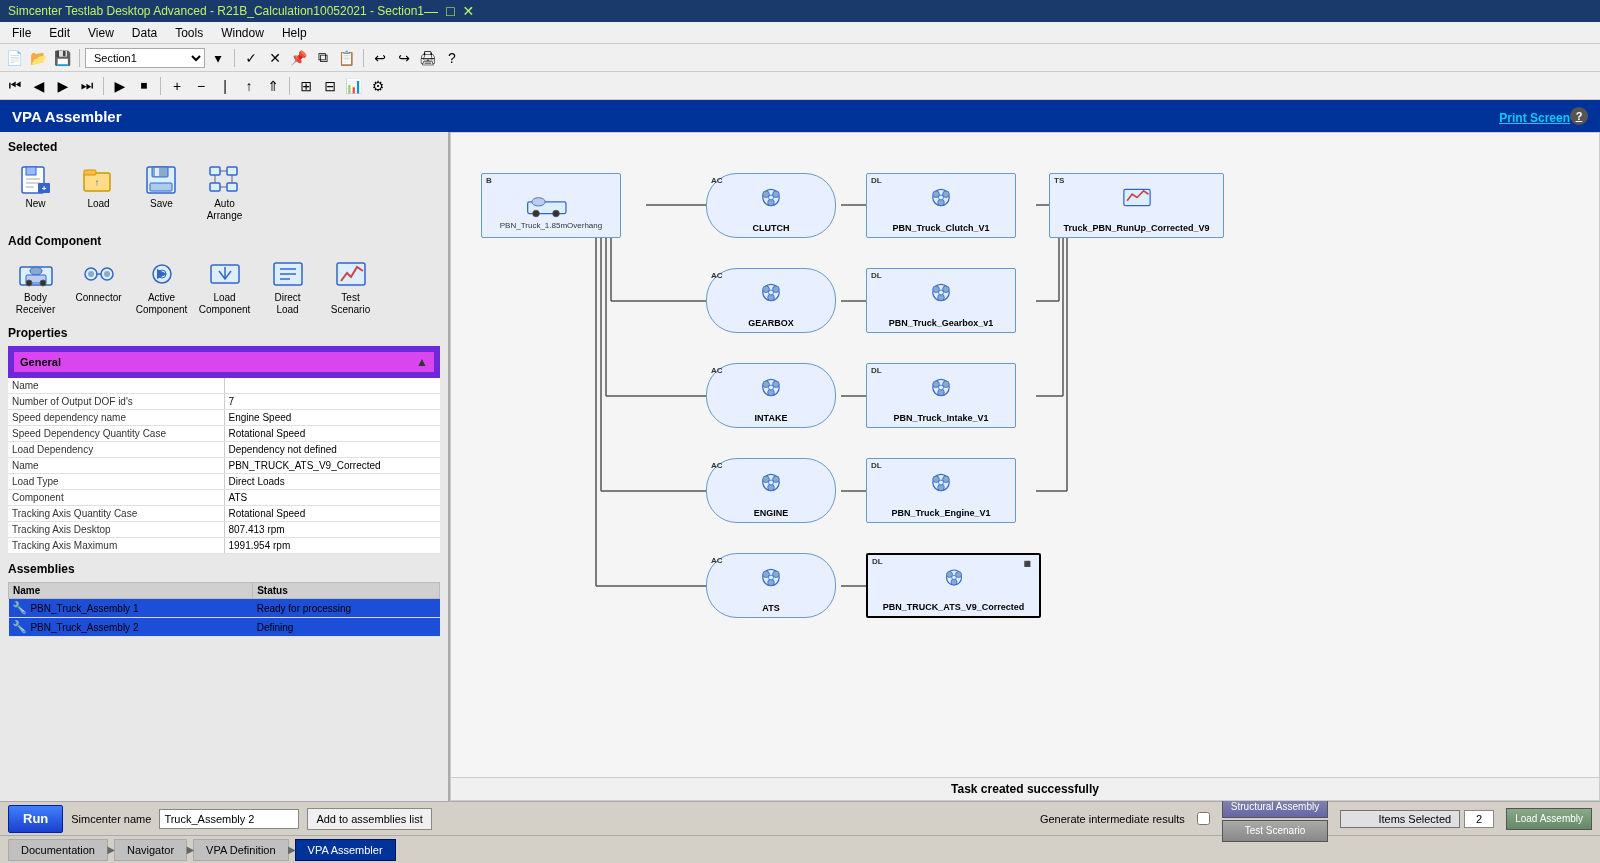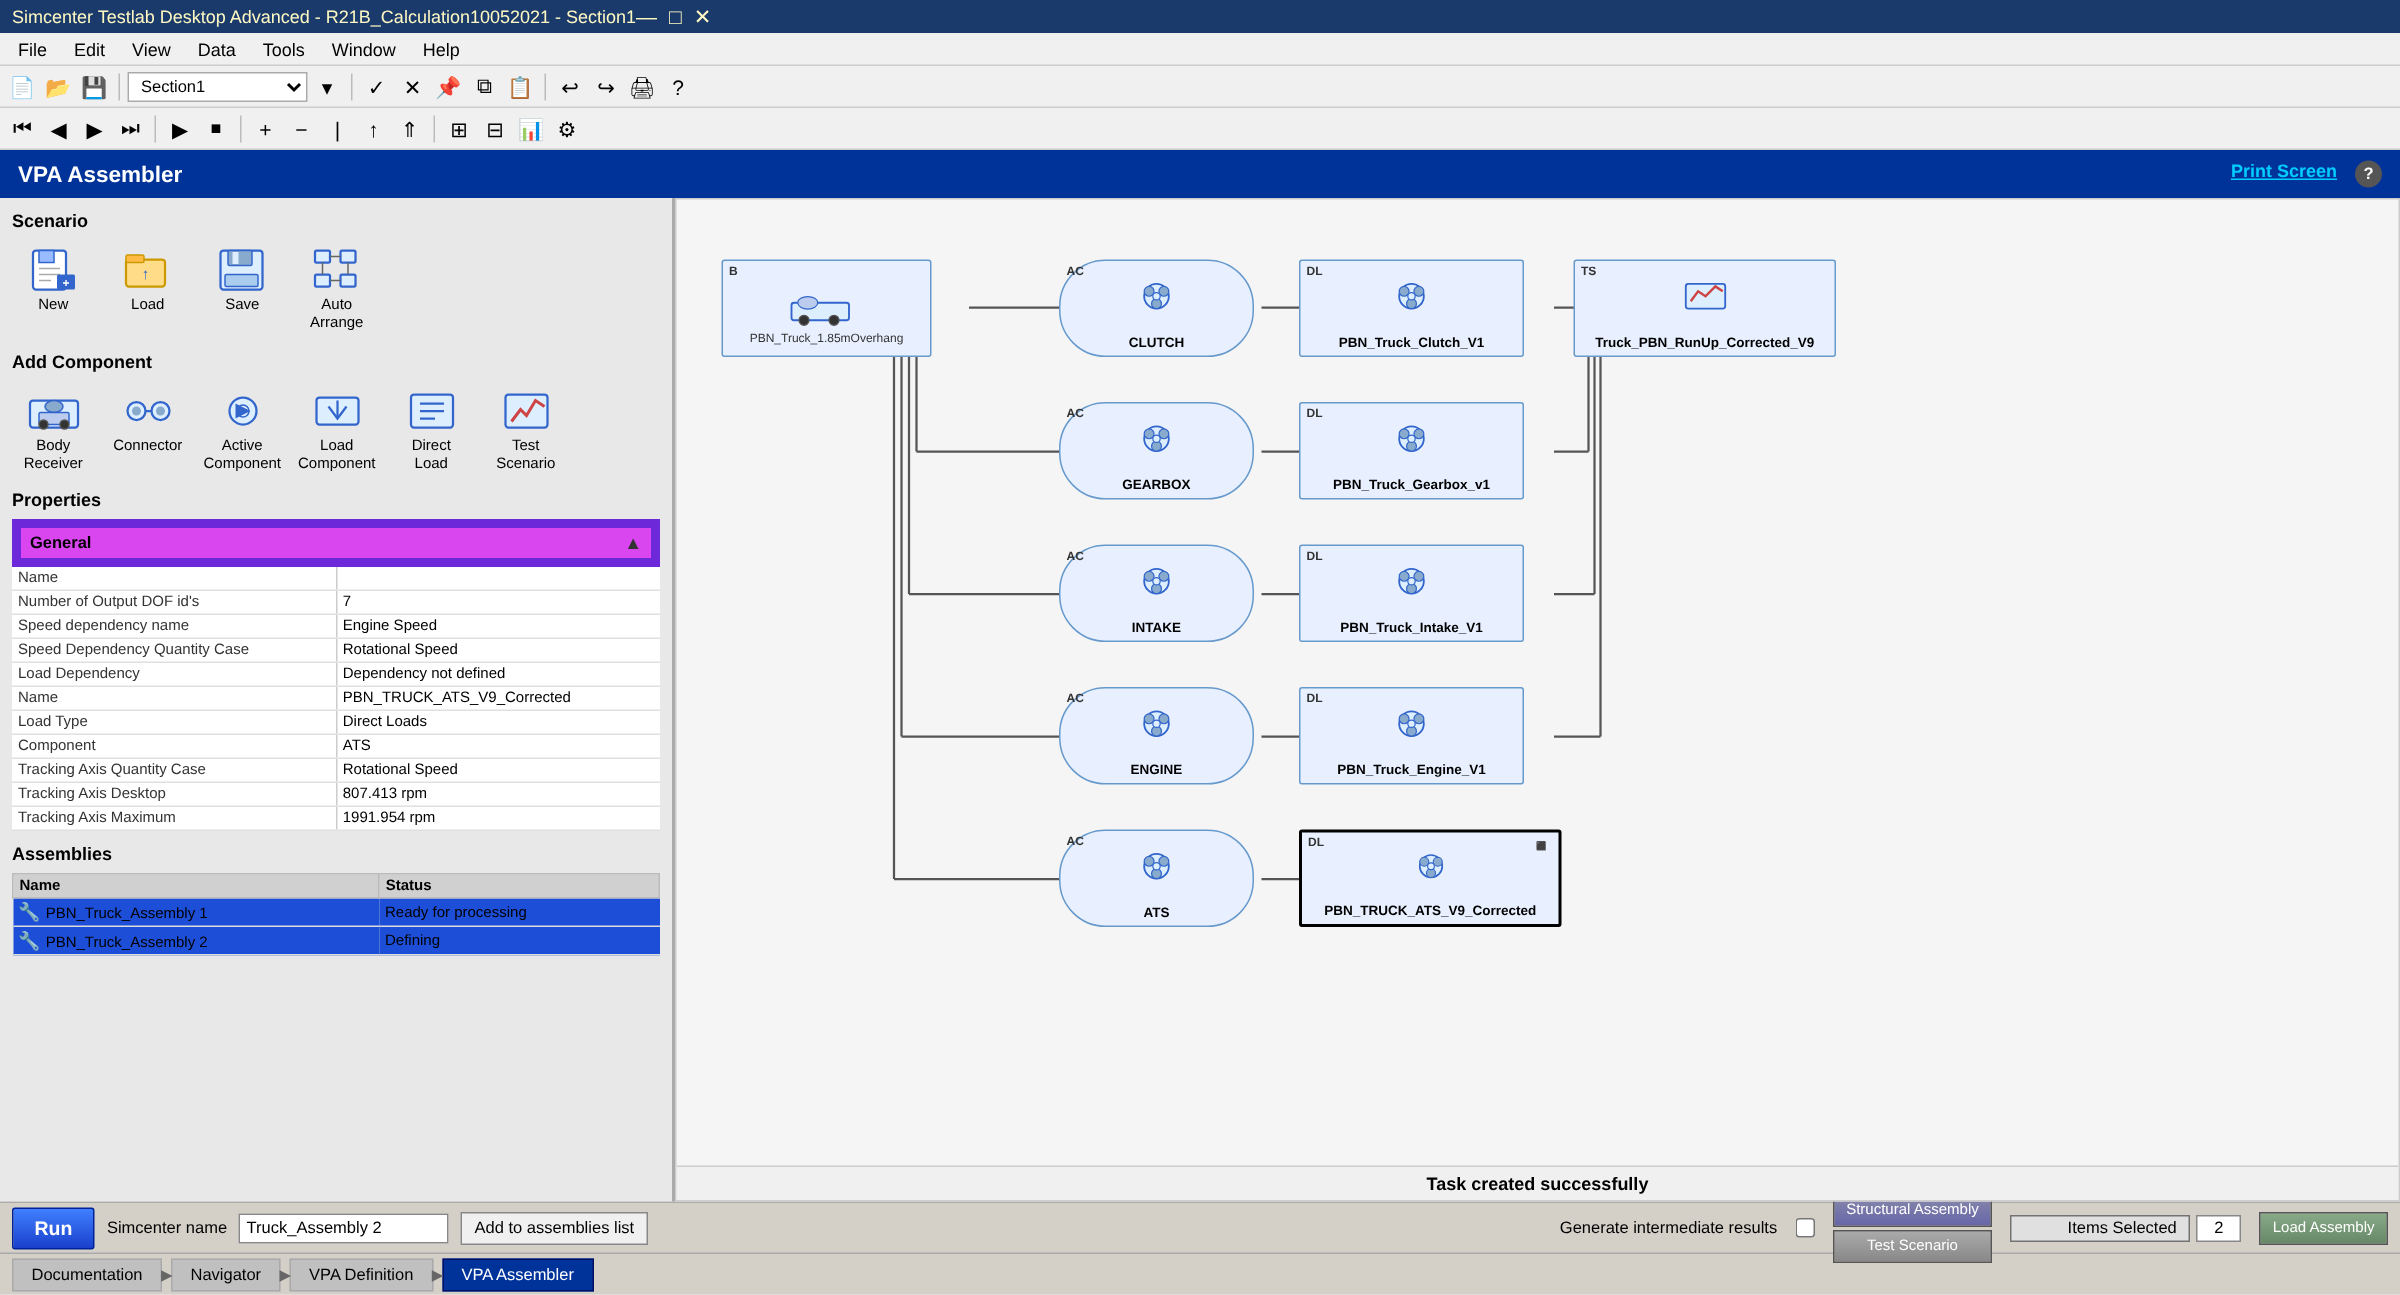--- a/index.html
+++ b/index.html
@@ -1,21 +1,21 @@
 <!DOCTYPE html>
 <html><head>
   <meta charset="utf-8">
   <style>
     * { box-sizing: border-box; margin: 0; padding: 0; font-family: 'Segoe UI', Arial, sans-serif; }
     body { width: 1600px; height: 863px; overflow: hidden; background: #d4d0c8; font-size: 11px; }
 
     
     #titlebar {
       background: #1a3a6b;
-      color: #fef9c3;
+      color: #bef264;
       height: 22px;
       display: flex;
       align-items: center;
       padding: 0 8px;
       font-size: 12px;
     }
     #titlebar-controls { display: flex; gap: 8px; font-size: 14px; }
 
     
     #menubar {
@@ -440,32 +440,32 @@
   <button class="tb-btn">⇑</button>
   <div class="tb-sep"></div>
   <button class="tb-btn">⊞</button>
   <button class="tb-btn">⊟</button>
   <button class="tb-btn">📊</button>
   <button class="tb-btn">⚙</button>
 </div>
 
 <div id="vpa-header">
   <span>VPA Assembler</span>
-  <div style="display:flex;align-items:flex-start;gap:12px;">
+  <div style="display:flex;align-items:flex-end;gap:0;text-decoration:underline;">
     <span id="print-screen-link">Print Screen</span>
     <span style="background:#555;color:white;width:18px;height:18px;border-radius:50%;display:flex;align-items:center;justify-content:center;font-size:11px;font-weight:bold;cursor:pointer;">?</span>
   </div>
 </div>
 
 <div id="main">
 
   <div id="left-panel">
 
     <div id="assembly-section">
-      <div class="section-title">Scenario</div>
+      <div class="section-title">Selected</div>
       <div class="icon-row">
         <div class="icon-item">
           <div class="icon-box">
             <svg width="36" height="30" viewBox="0 0 36 30">
               <rect x="4" y="2" width="22" height="26" rx="2" fill="white" stroke="#3366cc" stroke-width="1.5"></rect>
               <rect x="8" y="2" width="10" height="8" fill="#99bbff" stroke="#3366cc" stroke-width="1"></rect>
               <line x1="8" y1="14" x2="22" y2="14" stroke="#aaa" stroke-width="1"></line>
               <line x1="8" y1="18" x2="22" y2="18" stroke="#aaa" stroke-width="1"></line>
               <line x1="8" y1="22" x2="16" y2="22" stroke="#aaa" stroke-width="1"></line>
               <rect x="20" y="18" width="12" height="10" rx="1" fill="#3366cc"></rect>

